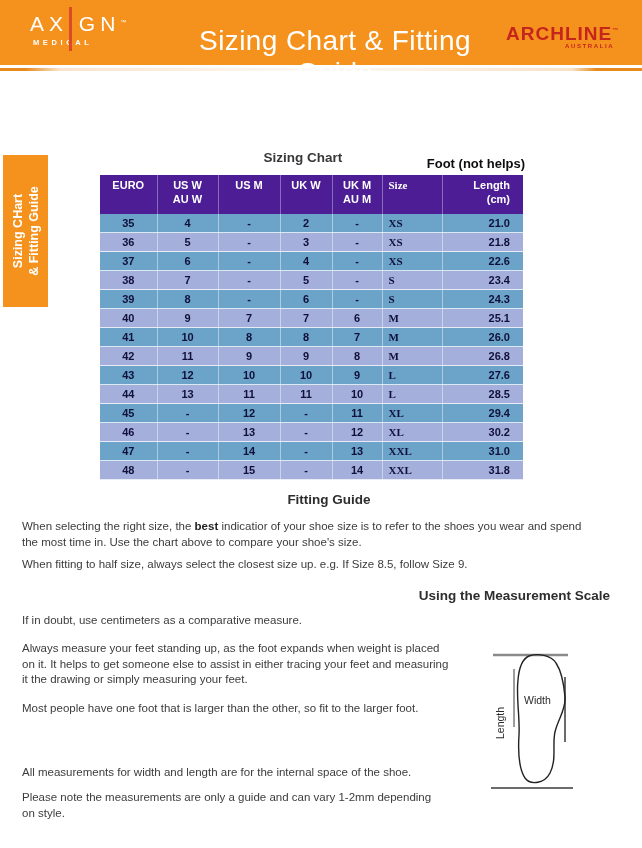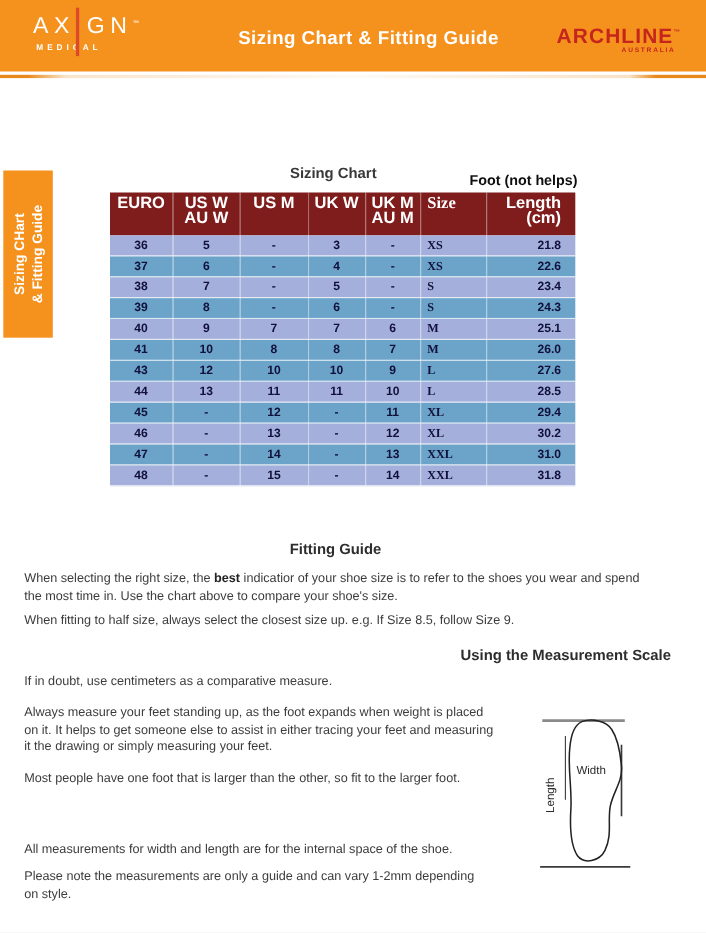--- a/index.html
+++ b/index.html
@@ -11,59 +11,59 @@
   .band{position:absolute;left:0;top:0;width:642px;height:65px;background:#F5921E;}
   .band-rule{
     position:absolute;left:0;top:68px;width:642px;height:3px;
     background:linear-gradient(90deg,#E8891D 0px,#E8891D 25px,#F9E4CB 60px,#FDFAF6 50%,#F8E2C6 calc(100% - 70px),#E8891D calc(100% - 46px),#E8891D 100%);
   }
   .logo{position:absolute;left:30px;top:13px;color:#fff;}
   .logo-brand{font-size:21px;letter-spacing:5px;font-weight:400;position:relative;line-height:22px;}
   .logo-tm{font-size:6px;vertical-align:top;position:relative;top:-2px;letter-spacing:0;}
   .logo-line{position:absolute;left:39px;top:-6px;width:2.5px;height:44px;background:#DD4A28;}
   .logo-sub{font-size:7.5px;letter-spacing:3.6px;margin-top:3px;padding-left:3px;font-weight:bold;}
-  .page-title{position:absolute;left:170px;top:25px;width:330px;text-align:center;color:#ffffff;font-size:17px;font-weight:bold;letter-spacing:0.4px;margin:0;}
+  .page-title{position:absolute;left:170px;top:25px;width:330px;text-align:center;color:#ffffff;font-size:28px;font-weight:normal;letter-spacing:0.4px;margin:0;}
   .archline{position:absolute;left:506px;top:24px;color:#C5251C;}
   .arch-name{font-size:19px;font-weight:bold;letter-spacing:1px;line-height:19px;}
   .arch-tm{font-size:6px;vertical-align:top;position:relative;top:-3px;}
   .arch-sub{font-size:6px;letter-spacing:1.6px;text-align:right;padding-right:5px;margin-top:0px;font-weight:bold;}
   
   .side-tab{position:absolute;left:3px;top:155px;width:45px;height:152px;background:#F5921E;}
   .tab-text{
     position:absolute;top:50%;left:50%;
     transform:translate(-50%,-50%) rotate(-90deg);
     color:#fff;font-weight:bold;font-size:12.5px;line-height:16px;
     white-space:nowrap;text-align:center;
   }
   
   .chart-title{position:absolute;left:100px;top:150px;width:406px;text-align:center;font-size:13.5px;font-weight:bold;color:#383838;margin:0;}
   .foot-label{position:absolute;left:330px;top:156px;width:195px;text-align:right;font-size:13px;font-weight:bold;color:#0e0e0e;}
   table.sizing{
     position:absolute;left:100px;top:175px;width:423px;
     border-collapse:collapse;table-layout:fixed;
   }
   table.sizing th{
-    background:#7f1d1d;color:#ffffff;font-size:15px;font-weight:bold;
+    background:#4c1d95;color:#ffffff;font-size:11px;font-weight:bold;
     height:36px;vertical-align:top;padding:3px 0 0 0;line-height:14px;text-align:center;
     border-right:1px solid rgba(255,255,255,0.35);
   }
   table.sizing th:last-child,table.sizing td:last-child{border-right:none;}
   table.sizing td{
     height:18px;font-size:11px;font-weight:bold;color:#10103A;text-align:center;
     border-right:1px solid rgba(255,255,255,0.45);
     border-bottom:1px solid rgba(255,255,255,0.75);
     padding:0;
   }
   table.sizing .row-blue td{background:#6BA3C9;}
   table.sizing .row-lav td{background:#A4AFDB;}
   table.sizing th.col5, table.sizing td.col5{text-align:left;padding-left:6px;font-family:Liberation Serif, serif;}
   table.sizing th.col6, table.sizing td.col6{text-align:right;padding-right:13px;}
   
   .h2{position:absolute;left:0;width:610px;text-align:center;font-size:13.5px;font-weight:bold;color:#2d2d2d;margin:0;}
-  #fitting-heading{top:492px;}
+  #fitting-heading{top:492px;padding-left:24px;}
   #measure-heading{top:588px;text-align:right;}
   .body-text{position:absolute;left:22px;font-size:11.5px;color:#3c3c3c;line-height:15.5px;}
   #fg-para1{top:519px;width:606px;}
   #fg-para2{top:557px;width:606px;}
   #m-p1{top:613px;width:606px;}
   #m-p2{top:641px;width:470px;}
   #m-p3{top:701px;width:560px;}
   #m-p4{top:765px;width:560px;}
   #m-p5{top:790px;width:560px;}
   .bold{font-weight:bold;color:#232323;}
@@ -139,20 +139,29 @@
             <div>Size</div>
             <div></div>
           </th>
         <th class="col6">
             <div>Length</div>
             <div>(cm)</div>
           </th>
       </tr>
     </thead>
     <tbody>
+        <tr class="row-blue">
+          <td class="col0">35</td>
+          <td class="col1">4</td>
+          <td class="col2">-</td>
+          <td class="col3">2</td>
+          <td class="col4">-</td>
+          <td class="col5">XS</td>
+          <td class="col6">21.0</td>
+        </tr>
         <tr class="row-lav">
           <td class="col0">36</td>
           <td class="col1">5</td>
           <td class="col2">-</td>
           <td class="col3">3</td>
           <td class="col4">-</td>
           <td class="col5">XS</td>
           <td class="col6">21.8</td>
         </tr>
         <tr class="row-blue">
@@ -192,20 +201,29 @@
           <td class="col6">25.1</td>
         </tr>
         <tr class="row-blue">
           <td class="col0">41</td>
           <td class="col1">10</td>
           <td class="col2">8</td>
           <td class="col3">8</td>
           <td class="col4">7</td>
           <td class="col5">M</td>
           <td class="col6">26.0</td>
+        </tr>
+        <tr class="row-lav">
+          <td class="col0">42</td>
+          <td class="col1">11</td>
+          <td class="col2">9</td>
+          <td class="col3">9</td>
+          <td class="col4">8</td>
+          <td class="col5">M</td>
+          <td class="col6">26.8</td>
         </tr>
         <tr class="row-blue">
           <td class="col0">43</td>
           <td class="col1">12</td>
           <td class="col2">10</td>
           <td class="col3">10</td>
           <td class="col4">9</td>
           <td class="col5">L</td>
           <td class="col6">27.6</td>
         </tr>

